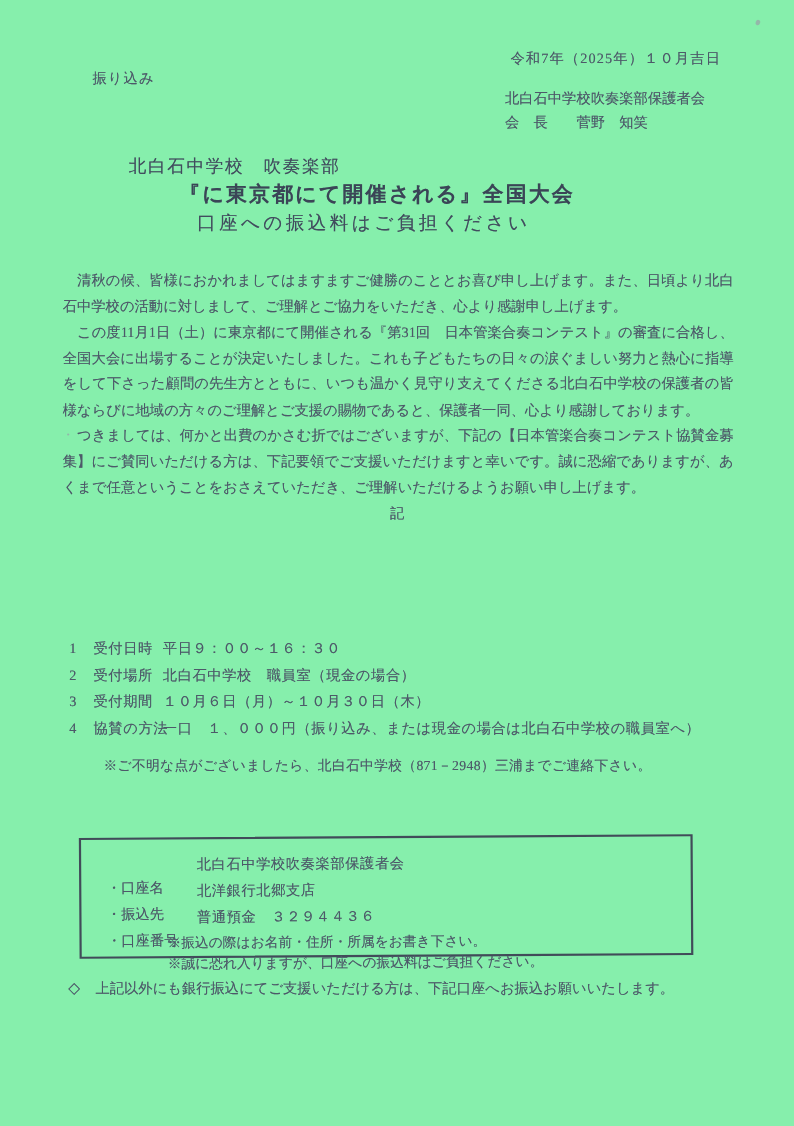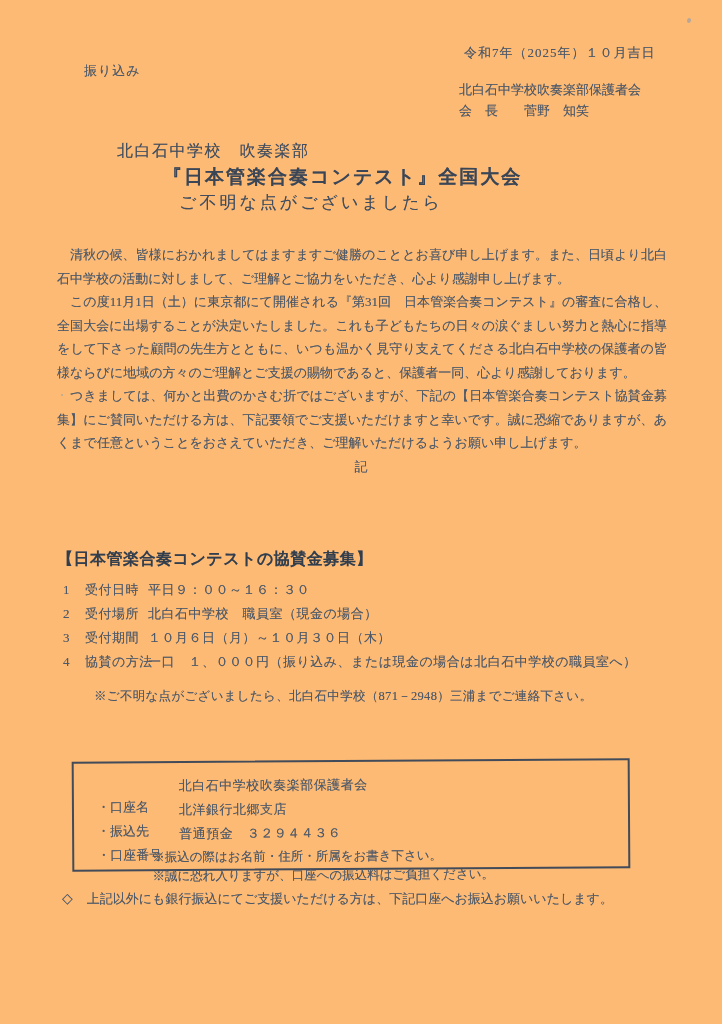--- a/index.html
+++ b/index.html
@@ -7,21 +7,21 @@
     width: 722px; height: 1024px;
     background: #fbfbfa;
     font-family: "Liberation Serif", "DejaVu Serif", serif;
     color: #4d5969;
     overflow: hidden;
     position: relative;
     -webkit-font-smoothing: antialiased;
   }
   .page {
     position: absolute; inset: 0;
-    background: #fdba74;
+    background: #86efac;
   }
   .abs { position: absolute; }
   .scan-text { text-shadow: 0 0 0.6px rgba(77,89,105,0.55); }
 
   .date-line   { top: 44px;  left: 464px; font-size: 13px; letter-spacing: 1px; }
   .recipient   { top: 62px;  left: 84px;  font-size: 13px; letter-spacing: 1px; }
   .sender-org  { top: 81px;  left: 459px; font-size: 13px; }
   .sender-name { top: 102px; left: 459px; font-size: 13px; }
 
   .title1 { top: 141px; left: 117px; font-size: 16px; letter-spacing: 1.5px; color: #414d5e; }
@@ -82,31 +82,30 @@
 <body>
 
 <div class="page">
 
   <div class="abs scan-text date-line">令和7年（2025年）１０月吉日</div>
   <div class="abs scan-text recipient">振り込み</div>
   <div class="abs scan-text sender-org">北白石中学校吹奏楽部保護者会</div>
   <div class="abs scan-text sender-name">会　長　　菅野　知笑</div>
 
   <div class="abs scan-text title1">北白石中学校　吹奏楽部</div>
-  <div class="abs scan-text title2">『日本管楽合奏コンテスト』全国大会</div>
-  <div class="abs scan-text title3">ご不明な点がございましたら</div>
+  <div class="abs scan-text title2">『に東京都にて開催される』全国大会</div>
+  <div class="abs scan-text title3">口座への振込料はご負担ください</div>
 
   <div class="abs scan-text body-block">
     <p>清秋の候、皆様におかれましてはますますご健勝のこととお喜び申し上げます。また、日頃より北白石中学校の活動に対しまして、ご理解とご協力をいただき、心より感謝申し上げます。</p>
     <p>この度11月1日（土）に東京都にて開催される『第31回　日本管楽合奏コンテスト』の審査に合格し、全国大会に出場することが決定いたしました。これも子どもたちの日々の涙ぐましい努力と熱心に指導をして下さった顧問の先生方とともに、いつも温かく見守り支えてくださる北白石中学校の保護者の皆様ならびに地域の方々のご理解とご支援の賜物であると、保護者一同、心より感謝しております。</p>
     <p>つきましては、何かと出費のかさむ折ではございますが、下記の【日本管楽合奏コンテスト協賛金募集】にご賛同いただける方は、下記要領でご支援いただけますと幸いです。誠に恐縮でありますが、あくまで任意ということをおさえていただき、ご理解いただけるようお願い申し上げます。</p>
     <p class="ki">記</p>
   </div>
 
-  <div class="abs scan-text sec1-heading">【日本管楽合奏コンテストの協賛金募集】</div>
 
   <div class="abs scan-text offer-list">
     <div class="offer-row">
       <span class="offer-no">1</span>
       <span class="offer-label">受付日時</span>
       <span class="offer-value">平日９：００～１６：３０</span>
     </div>
     <div class="offer-row">
       <span class="offer-no">2</span>
       <span class="offer-label">受付場所</span>

